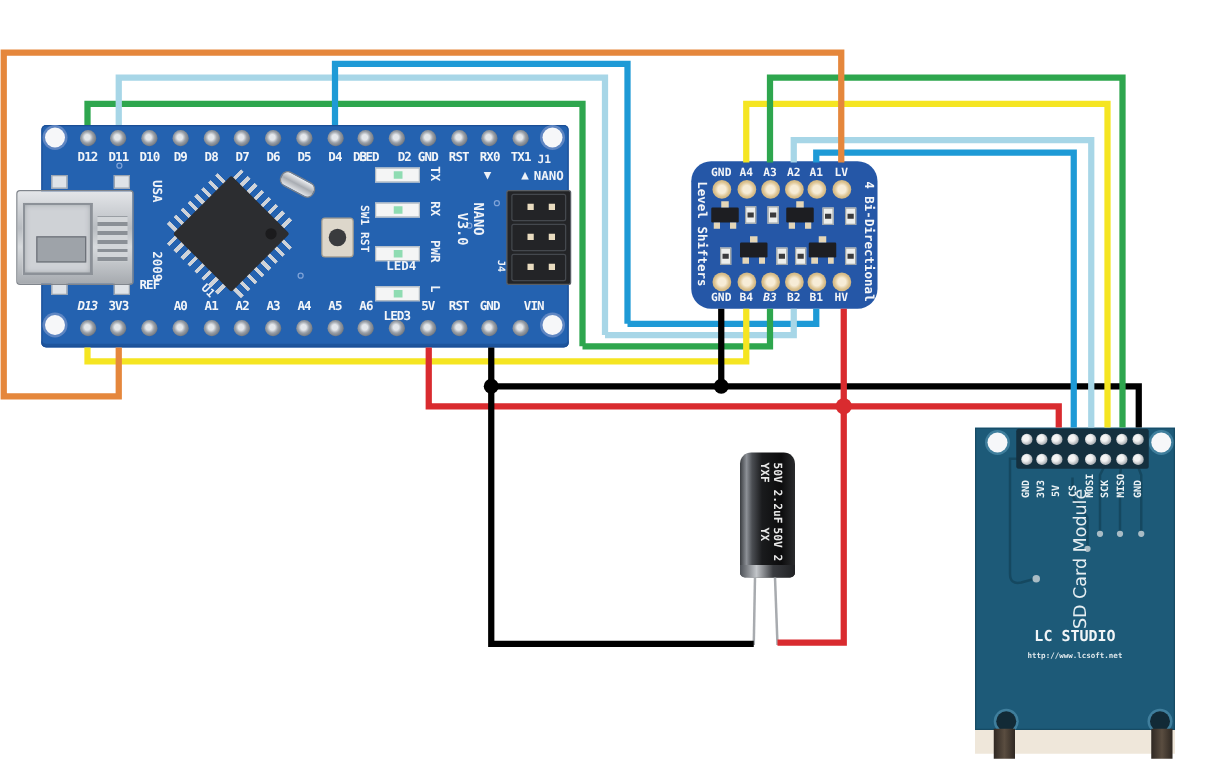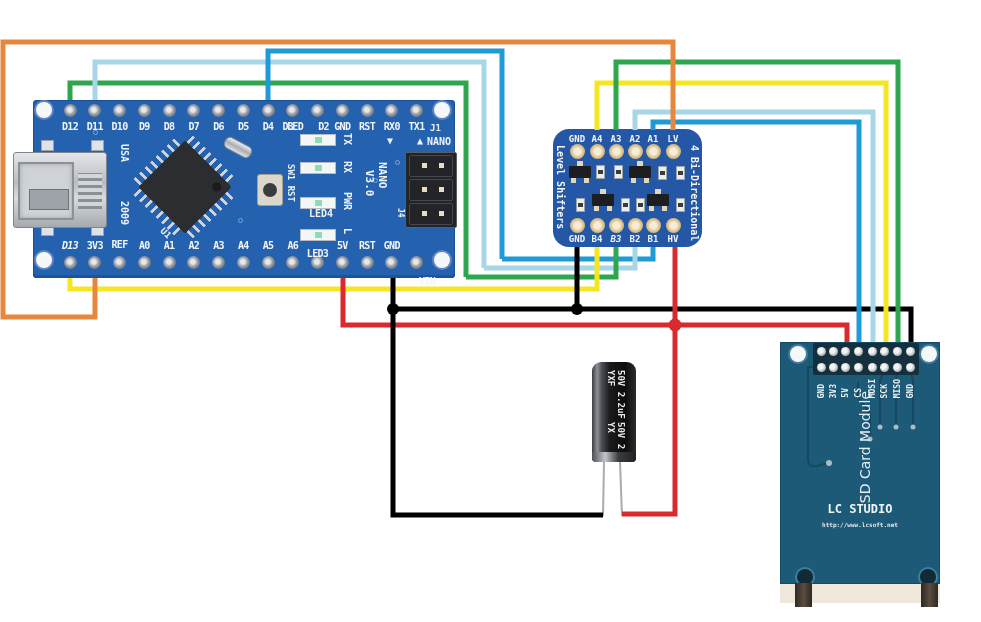--- a/index.html
+++ b/index.html
@@ -169,21 +169,21 @@
       <div class="nlabel" style="left: 334px; top: 21px;">RST</div>
       <div class="npin" style="left: 352.25px; top: 3.5px;"></div>
       <div class="nlabel" style="left: 358.75px; top: 21px;">RX0</div>
       <div class="npin" style="left: 377px; top: 3.5px;"></div>
       <div class="nlabel" style="left: 383.5px; top: 21px;">TX1</div>
       <div class="npin" style="left: 30.5px; top: 155.5px;"></div>
       <div class="nlabel" style="left: 37px; top: 140px; font-style: italic;">D13</div>
       <div class="npin" style="left: 55.25px; top: 155.5px;"></div>
       <div class="nlabel" style="left: 61.75px; top: 140px;">3V3</div>
       <div class="npin" style="left: 80px; top: 155.5px;"></div>
-      <div class="nlabel" style="left: 86.5px; top: 139px;">REF</div>
+      <div class="nlabel" style="left: 86.5px; top: 123px;">REF</div>
       <div class="npin" style="left: 104.75px; top: 155.5px;"></div>
       <div class="nlabel" style="left: 111.25px; top: 140px;">A0</div>
       <div class="npin" style="left: 129.5px; top: 155.5px;"></div>
       <div class="nlabel" style="left: 136px; top: 140px;">A1</div>
       <div class="npin" style="left: 154.25px; top: 155.5px;"></div>
       <div class="nlabel" style="left: 160.75px; top: 140px;">A2</div>
       <div class="npin" style="left: 179px; top: 155.5px;"></div>
       <div class="nlabel" style="left: 185.5px; top: 140px;">A3</div>
       <div class="npin" style="left: 203.75px; top: 155.5px;"></div>
       <div class="nlabel" style="left: 210.25px; top: 140px;">A4</div>
@@ -193,21 +193,21 @@
       <div class="nlabel" style="left: 259.75px; top: 140px;">A6</div>
       <div class="npin" style="left: 278px; top: 155.5px;"></div>
       <div class="nlabel" style="left: 284.5px; top: 148px;">LED3</div>
       <div class="npin" style="left: 302.75px; top: 155.5px;"></div>
       <div class="nlabel" style="left: 309.25px; top: 140px;">5V</div>
       <div class="npin" style="left: 327.5px; top: 155.5px;"></div>
       <div class="nlabel" style="left: 334px; top: 140px;">RST</div>
       <div class="npin" style="left: 352.25px; top: 155.5px;"></div>
       <div class="nlabel" style="left: 358.75px; top: 140px;">GND</div>
       <div class="npin" style="left: 377px; top: 155.5px;"></div>
-      <div class="nlabel" style="left: 394px; top: 140px; margin-top: 36px;">VIN</div>
+      <div class="nlabel" style="left: 394px; top: 140px;">VIN</div>
     </div>
 
   <div id="usb">
     <div class="usb-mouth">
         <div class="usb-tongue"></div>
       </div>
     <div class="usb-ribs"></div>
   </div>
 
   <div id="ls-board">

